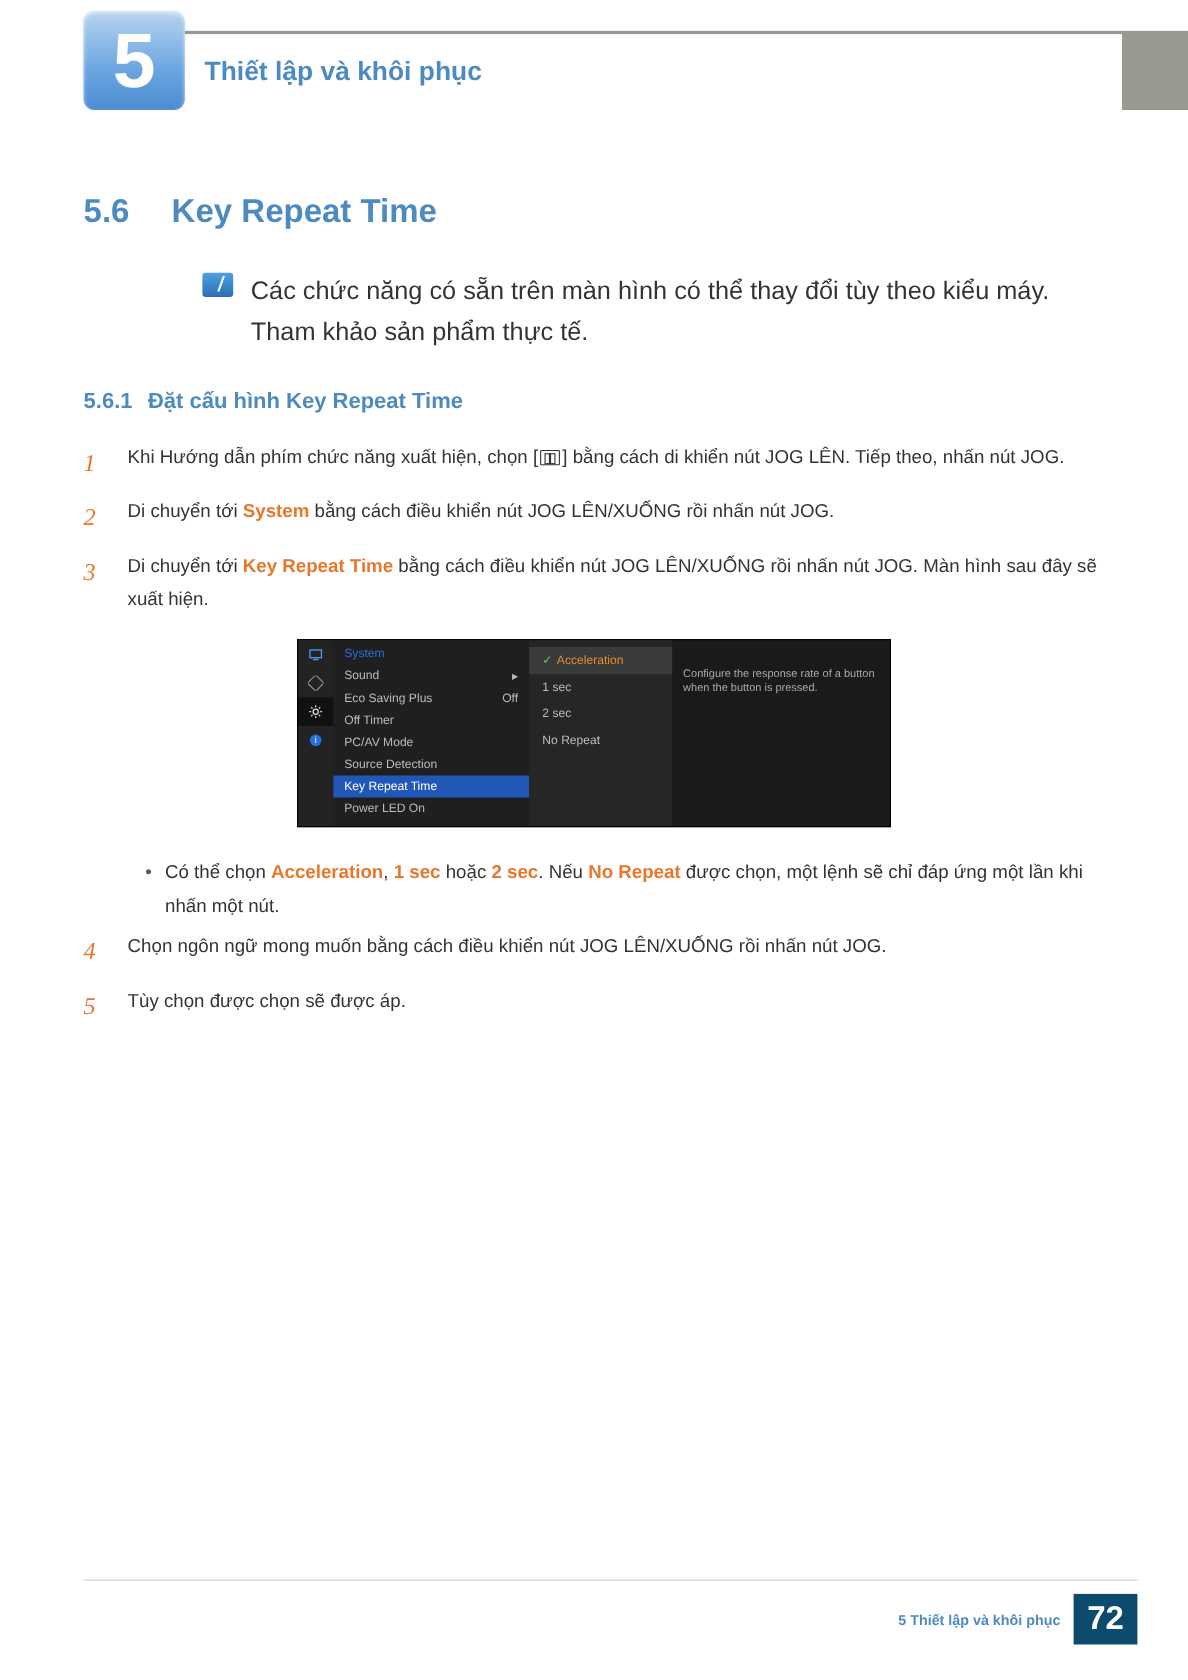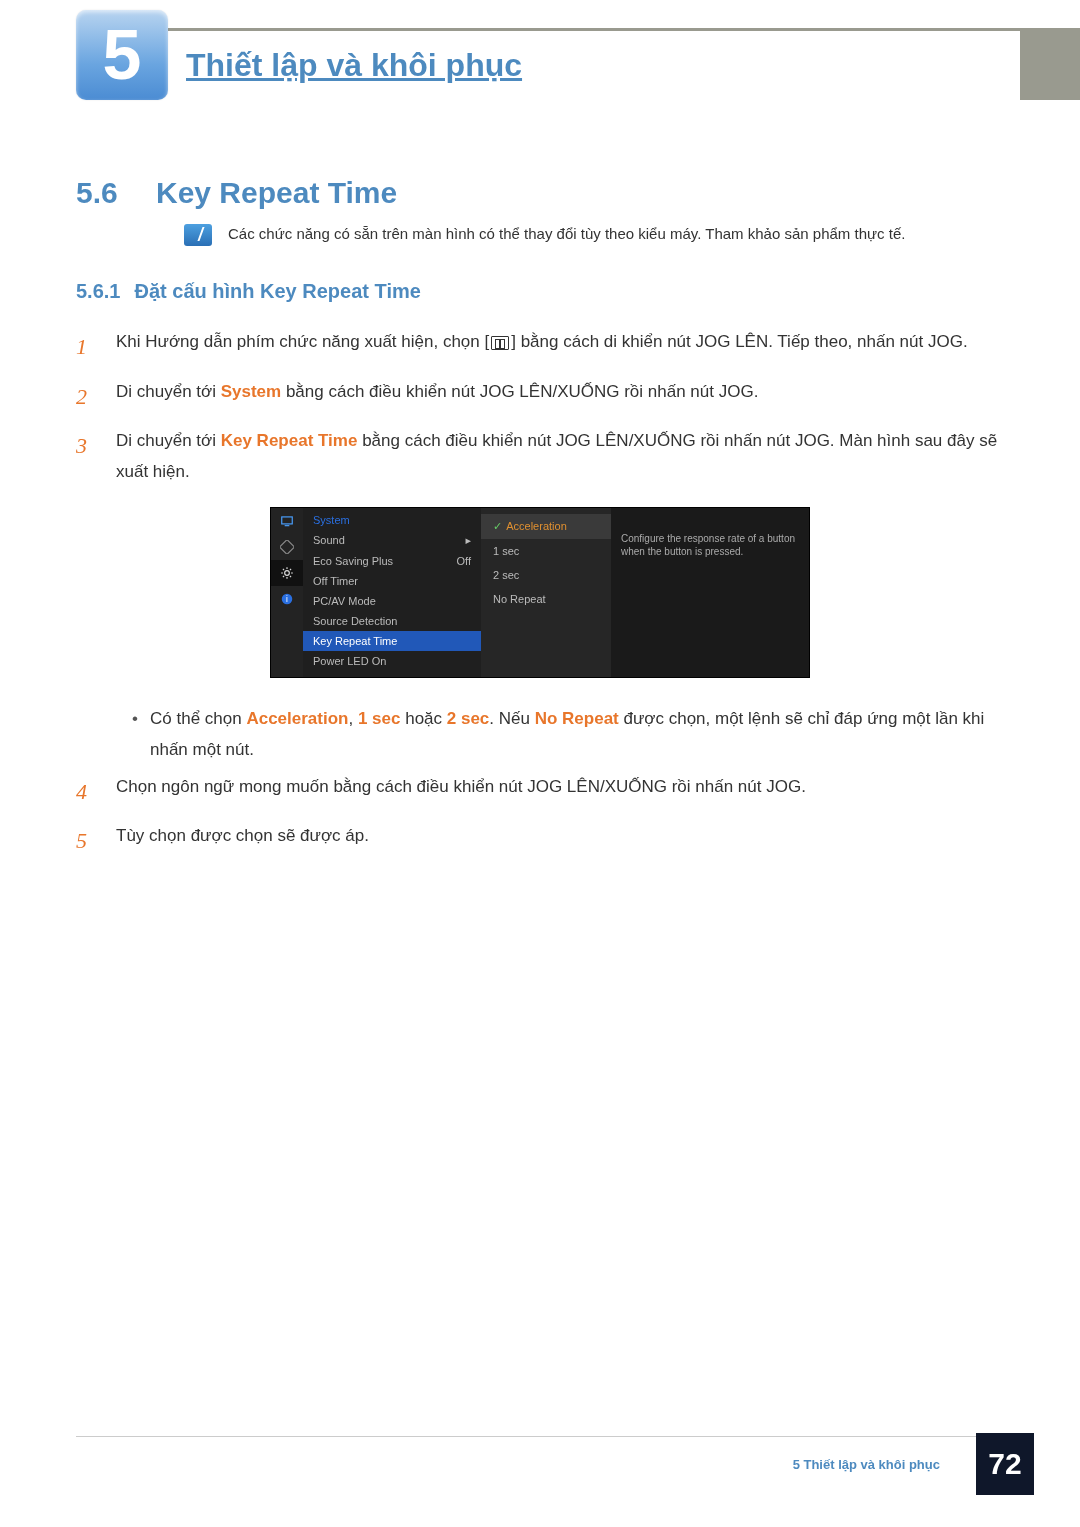--- a/index.html
+++ b/index.html
@@ -39,36 +39,35 @@
   .header-title-zone {
     flex: 1;
     background: #ffffff;
     display: flex;
     align-items: center;
     padding-left: 18px;
     border-top: 3px solid #999a8f;
     border-bottom: 0;
   }
   .header-title {
-    font-size: 32px;
+    font-size: 24px;
     font-weight: bold;
     color: #4d8abf;
-    text-decoration: underline;
   }
   .header-right {
     width: 60px;
     background: #999a8f;
   }
   .content {
     position: absolute;
     top: 176px;
     left: 76px;
     right: 76px;
   }
-  .section-row { display: flex; align-items: baseline; margin-bottom: 12px; }
+  .section-row { display: flex; align-items: baseline; margin-bottom: 36px; }
   .section-num { color: #4d8abf; font-size: 30px; font-weight: bold; width: 80px; }
   .section-title { color: #4d8abf; font-size: 30px; font-weight: bold; }
   .intro { font-size: 17px; margin-left: 88px; margin-bottom: 24px; line-height: 1.5; }
   .note-row { display: flex; margin-left: 108px; margin-bottom: 34px; }
   .note-icon {
     width: 28px; height: 22px;
     background: linear-gradient(#4da0e0,#2a6fb5);
     border-radius: 3px;
     margin-right: 16px;
     flex-shrink: 0;
@@ -76,21 +75,21 @@
     margin-top: 2px;
   }
   .note-icon::before {
     content: "";
     position: absolute;
     right: 4px; top: 3px;
     width: 6px; height: 14px;
     border-left: 2px solid #fff;
     transform: skewX(-20deg);
   }
-  .note-text { font-size: 15px; line-height: 1.6; }
+  .note-text { font-size: 23px; line-height: 1.6; }
   .subsection-row { display:flex; align-items:baseline; margin-left:0; margin-bottom:24px;}
   .subsection-num { color:#4d8abf; font-size:20px; font-weight:bold; margin-right:14px;}
   .subsection-title { color:#4d8abf; font-size:20px; font-weight:bold;}
   .step { display:flex; margin-left:0; margin-bottom:10px; font-size:17px; line-height:1.8;}
   .step-num { color:#e8762b; font-style:italic; font-size:22px; width:40px; flex-shrink:0; font-family: Georgia, serif;}
   .step-body { flex:1; }
   .orange { color:#e8762b; font-weight:bold; }
   .inline-icon {
     display:inline-block; vertical-align:middle;
     width:18px; height:14px; border:1.5px solid #333; border-radius:1px; position:relative; margin:0 2px;
@@ -122,21 +121,21 @@
   .bullet-row { display:flex; margin-left:56px; font-size:17px; line-height:1.8; margin-bottom:6px;}
   .bullet-dot { width:18px; flex-shrink:0; color:#555;}
   .footer {
     position:absolute;
     bottom:32px;
     right:46px;
     display:flex;
     align-items:center;
   }
   .footer-text { color:#4d8abf; font-weight:bold; font-size:13px; margin-right:12px;}
-  .footer-page-box { background:#0f172a; color:#fff; font-size:30px; font-weight:bold; width:58px; height:62px; display:flex; align-items:center; justify-content:center;margin-left:24px;}
+  .footer-page-box { background:#0c4a6e; color:#fff; font-size:30px; font-weight:bold; width:58px; height:46px; display:flex; align-items:center; justify-content:center;}
   .footer-line { position:absolute; bottom:90px; left:76px; right:46px; border-top:1px solid #ccc;}
 </style>
 </head>
 <body>
 
 <div class="header-bar">
   <div class="chapter-badge">5</div>
   <div class="header-title-zone">
     <div class="header-title">Thiết lập và khôi phục</div>
   </div>

